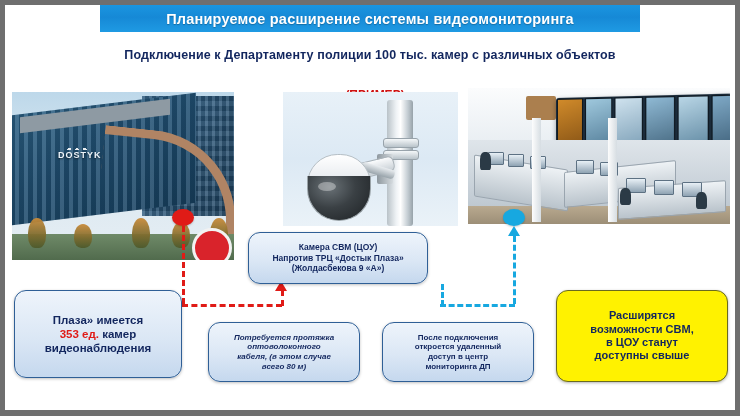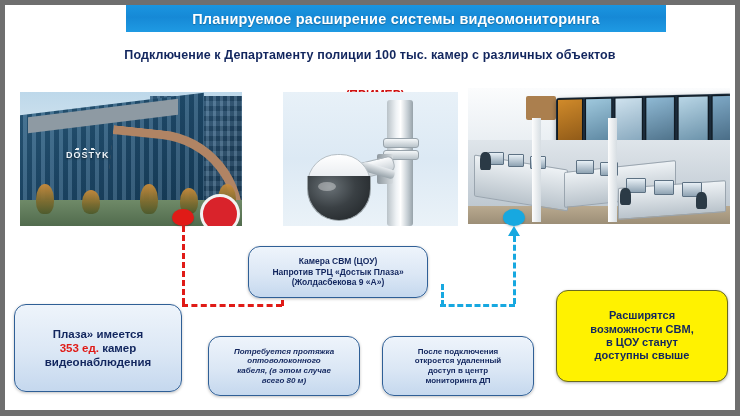--- a/index.html
+++ b/index.html
@@ -15,21 +15,21 @@
   
   .frame-top{position:absolute;left:0;top:0;width:740px;height:5px;background:#6f6f6f;}
   .frame-bottom{position:absolute;left:0;bottom:0;width:740px;height:6px;background:#6f6f6f;}
   .frame-left{position:absolute;left:0;top:0;width:5px;height:416px;background:#6f6f6f;}
   .frame-right{position:absolute;right:0;top:0;width:5px;height:416px;background:#6f6f6f;}
 
   
   .title-bar{
     position:absolute;left:100px;top:5px;width:540px;height:27px;
     background:linear-gradient(180deg,#1a95e0 0%,#1689d6 45%,#1f9ae3 100%);
-    display:flex;align-items:center;justify-content:center;margin-left:26px;
+    display:flex;align-items:center;justify-content:center;
   }
   .title-bar .title-text{
     color:#ffffff;font-size:14.5px;font-weight:600;letter-spacing:.2px;
     white-space:nowrap;text-shadow:0 1px 1px rgba(0,0,0,.25);
   }
 
   
   .subtitle{
     position:absolute;left:0;top:48px;width:740px;text-align:center;
     color:#12265e;font-size:12.5px;font-weight:bold;white-space:nowrap;
@@ -44,21 +44,21 @@
   }
   .example-label span{display:inline-block;margin-left:14px;margin-top:12px;}
 
   
   .photo{position:absolute;overflow:hidden;background:#dfe9f3;}
   .photo-soft{
     box-shadow:0 0 7px 5px rgba(255,255,255,.95) inset;
   }
 
   
-  #photo-mall{left:20px;top:92px;width:222px;height:134px;}
+  #photo-mall{left:12px;top:92px;width:222px;height:168px;}
   .mall-sky{position:absolute;inset:0;background:linear-gradient(180deg,#bdd8ea 0%,#d9e7f0 40%,#e6eef4 100%);}
   .mall-rightblock{position:absolute;right:0;top:4px;width:92px;height:120px;
      background:linear-gradient(120deg,#3c6d93 0%,#2f5f85 30%,#244d6e 65%,#1d4260 100%);}
   .mall-rightblock:after{content:"";position:absolute;inset:0;
      background:repeating-linear-gradient(90deg,rgba(255,255,255,.12) 0 3px,rgba(0,0,0,.12) 3px 7px),
                 repeating-linear-gradient(0deg,rgba(255,255,255,.08) 0 5px,rgba(0,0,0,.1) 5px 10px);}
   .mall-main{position:absolute;left:-6px;top:24px;width:190px;height:110px;
      background:linear-gradient(160deg,#2b5f83 0%,#204f72 45%,#17405f 100%);
      transform:skewY(-7deg);transform-origin:left top;}
   .mall-main:after{content:"";position:absolute;inset:0;
@@ -142,21 +142,20 @@
     position:absolute;border-radius:12px;
     display:flex;align-items:center;justify-content:center;
     text-align:center;line-height:1.22;
     box-sizing:border-box;
   }
   .box-blue{
     background:linear-gradient(180deg,#eef4fb 0%,#dbe7f5 55%,#c5d8ee 100%);
     border:1.6px solid #2f5f96;
     color:#12265e;font-weight:bold;
     box-shadow:0 1px 3px rgba(0,0,0,.25);
-    margin-top:14px;
   }
   .box-yellow{
     background:#fff200;
     border:1.6px solid #6a6a1f;
     color:#12265e;font-weight:bold;
     box-shadow:0 1px 3px rgba(0,0,0,.3);
   }
   .box-inner{padding:3px 6px;}
 
   #box-camera{left:248px;top:232px;width:180px;height:52px;font-size:8.5px;}

